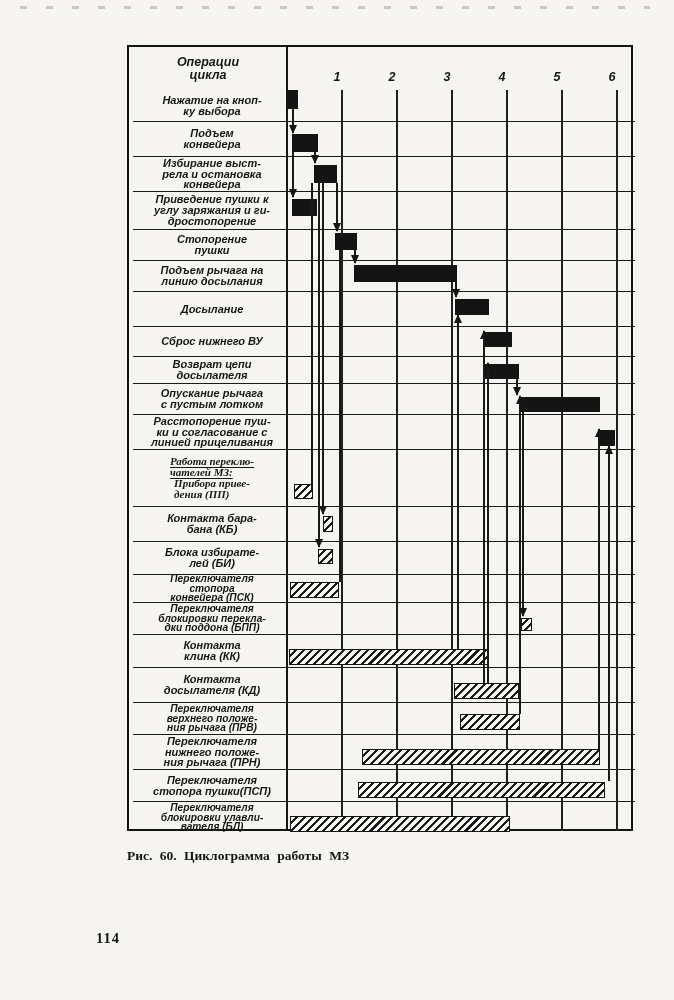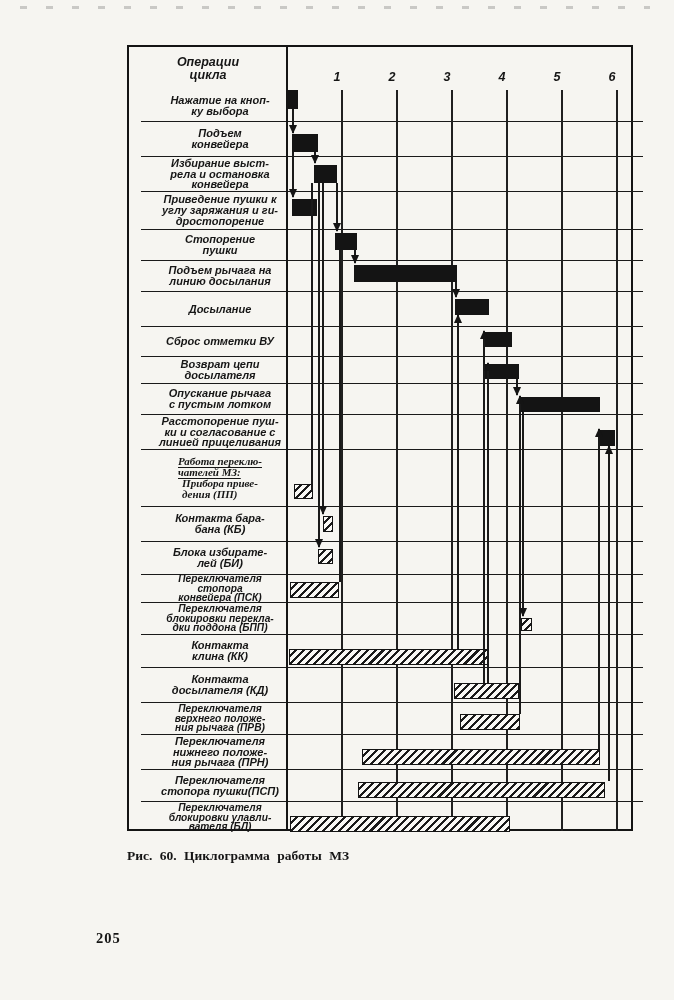--- a/index.html
+++ b/index.html
@@ -26,21 +26,21 @@
   .col-div{position:absolute;left:157px;top:0;width:2.2px;height:100%;background:#151515;}
   .axis-title{
     position:absolute;left:158px;top:4px;width:335px;box-sizing:border-box;padding-right:55px;
     text-align:center;font-weight:bold;font-style:italic;font-size:13px;letter-spacing:.8px;
   }
   .tick{
     position:absolute;top:23px;width:22px;text-align:center;
     font-weight:bold;font-style:italic;font-size:12.5px;
   }
   .row{
-    position:absolute;left:12px;width:100%;box-sizing:border-box;
+    position:absolute;left:4px;width:100%;box-sizing:border-box;
     border-bottom:1.6px solid #1a1a1a;
   }
   .row.last{border-bottom:none;}
   .lbl{
     position:absolute;left:0;top:0;width:158px;height:100%;box-sizing:border-box;
     display:flex;flex-direction:column;align-items:center;justify-content:center;
     text-align:center;font-weight:bold;font-style:italic;
     font-size:11px;line-height:10.8px;white-space:pre-line;padding:1px 3px;
   }
   .lbl.tight{font-size:10.2px;line-height:9.4px;}
@@ -106,21 +106,21 @@
 пушки</div>
       </div>
       <div class="row" style="top: 214px; height: 31px;">
         <div class="lbl">Подъем рычага на
 линию досылания</div>
       </div>
       <div class="row" style="top: 245px; height: 35px;">
         <div class="lbl">Досылание</div>
       </div>
       <div class="row" style="top: 280px; height: 30px;">
-        <div class="lbl">Сброс отметки ВУ</div>
+        <div class="lbl">Сброс нижнего ВУ</div>
       </div>
       <div class="row" style="top: 310px; height: 27px;">
         <div class="lbl">Возврат цепи
 досылателя</div>
       </div>
       <div class="row" style="top: 337px; height: 31px;">
         <div class="lbl">Опускание рычага
 с пустым лотком</div>
       </div>
       <div class="row" style="top: 368px; height: 35px;">
@@ -240,13 +240,13 @@
       <div class="conn" style="left: 393.2px; top: 365px; height: 204px;"></div>
       <div class="arr down" style="left: 389.8px; top: 561px;"></div>
       <div class="conn" style="left: 469.2px; top: 382px; height: 320px;"></div>
       <div class="arr up" style="left: 465.8px; top: 381px;"></div>
       <div class="conn" style="left: 479.2px; top: 399px; height: 335px;"></div>
       <div class="arr up" style="left: 475.8px; top: 398px;"></div>
     </div>
 </div>
 
 <div class="caption">Рис. 60. Циклограмма работы МЗ</div>
-<div class="pagenum">205</div>
+<div class="pagenum">114</div>
 
 </body></html>

